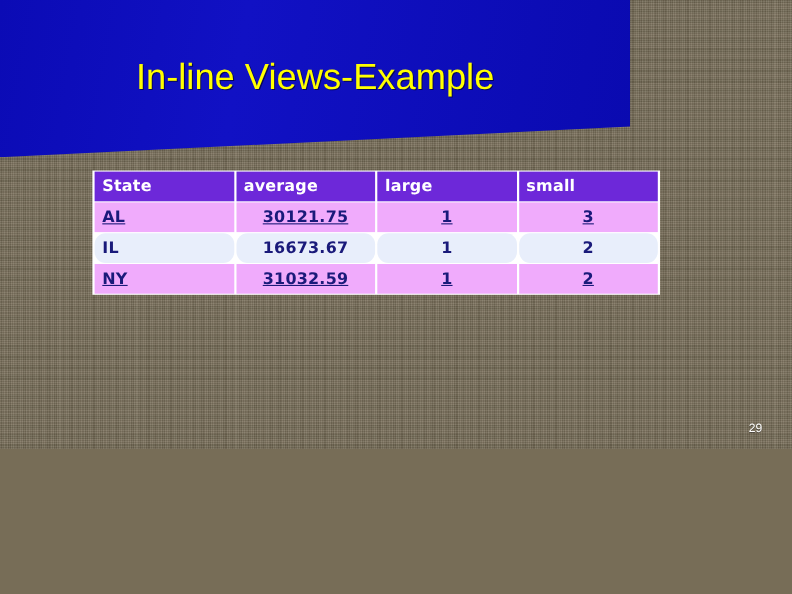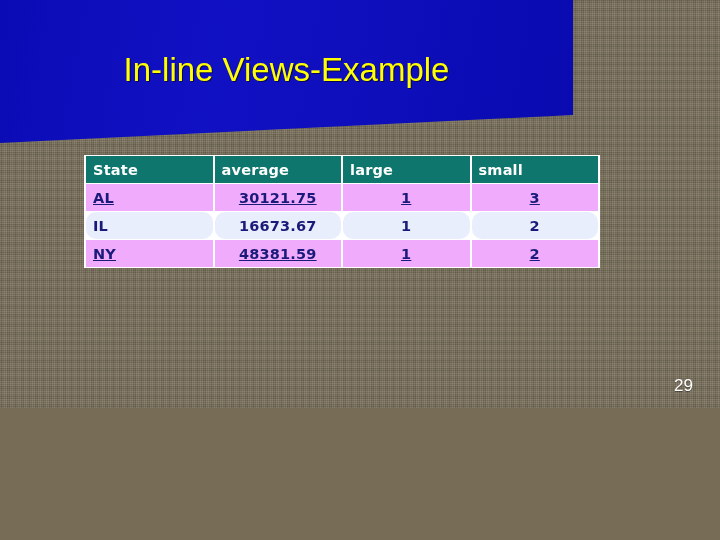--- a/index.html
+++ b/index.html
@@ -96,21 +96,21 @@
   table.data-table td {
     height: 27px;
     padding: 0 7px;
     font-size: 14.5px;
     vertical-align: middle;
     overflow: hidden;
     white-space: nowrap;
   }
 
   table.data-table th {
-    background: #0f766e;
+    background: #6d28d9;
     color: #ffffff;
     font-weight: bold;
     text-align: left;
     letter-spacing: 0.2px;
   }
 
   table.data-table td {
     color: #1a1a7a;
     font-weight: bold;
     text-align: center;
@@ -123,21 +123,21 @@
 
   tr.row-odd td  { background: #f0abfc; text-decoration: underline; }
   tr.row-even td { background: #e8eefb; border-radius: 10px; }
 
   
   #page-number {
     position: absolute;
     right: 27px;
     bottom: 12px;
     color: #ffffff;
-    font-size: 17px;
+    font-size: 11px;
     font-family: "Liberation Sans", sans-serif;
     text-shadow: 0 1px 0 rgba(0,0,0,0.4);
   }
 </style>
 </head>
 <body>
 
 <div id="slide">
 
   <div id="title-banner"></div>
@@ -162,21 +162,21 @@
           <td>3</td>
         </tr>
         <tr class="row-even">
           <td class="txt">IL</td>
           <td>16673.67</td>
           <td>1</td>
           <td>2</td>
         </tr>
         <tr class="row-odd">
           <td class="txt">NY</td>
-          <td>48381.59</td>
+          <td>31032.59</td>
           <td>1</td>
           <td>2</td>
         </tr>
       </tbody>
     </table>
   </div>
 
   <div id="page-number">29</div>
 
 </div>

